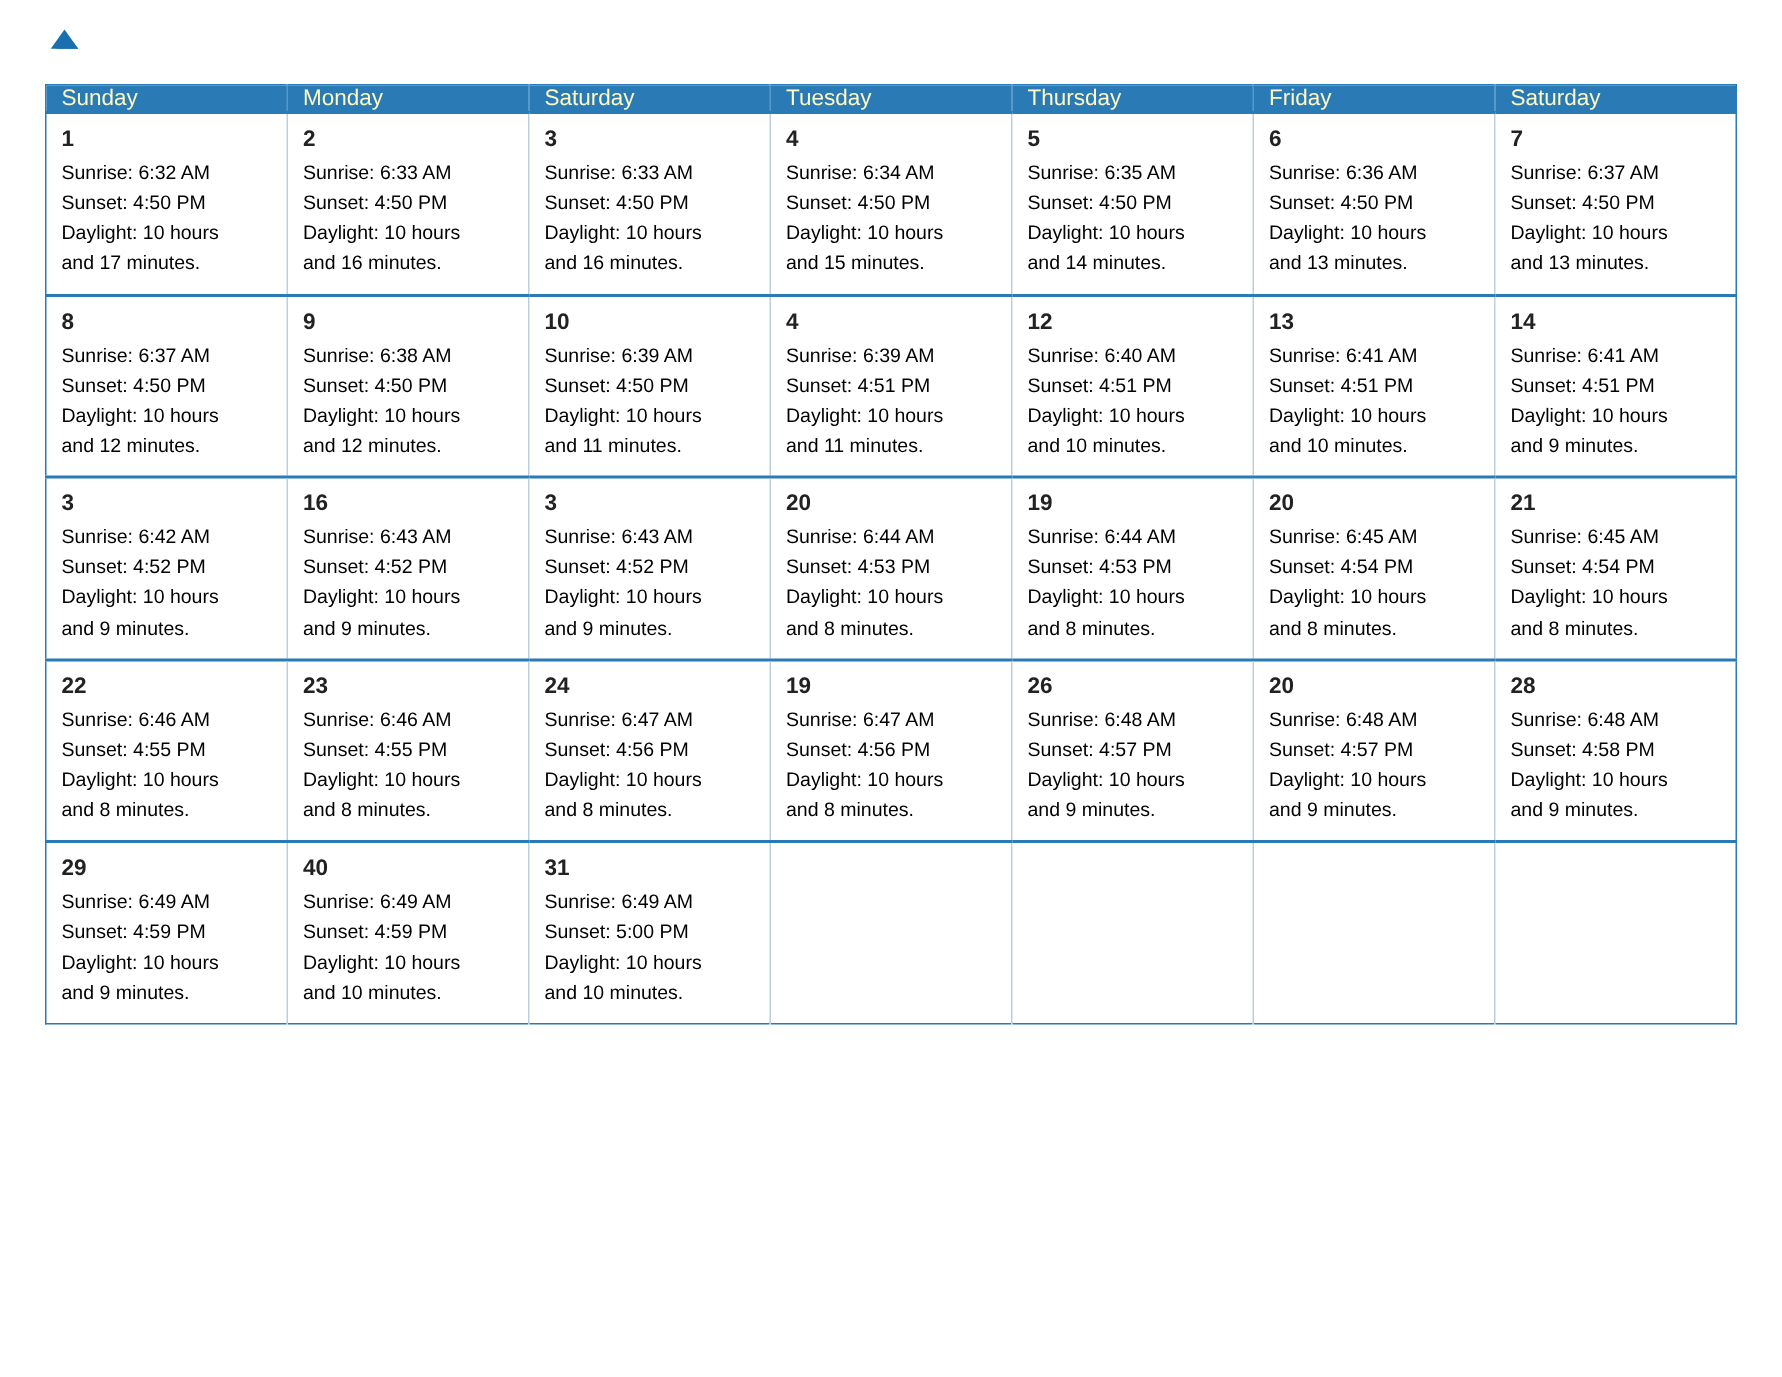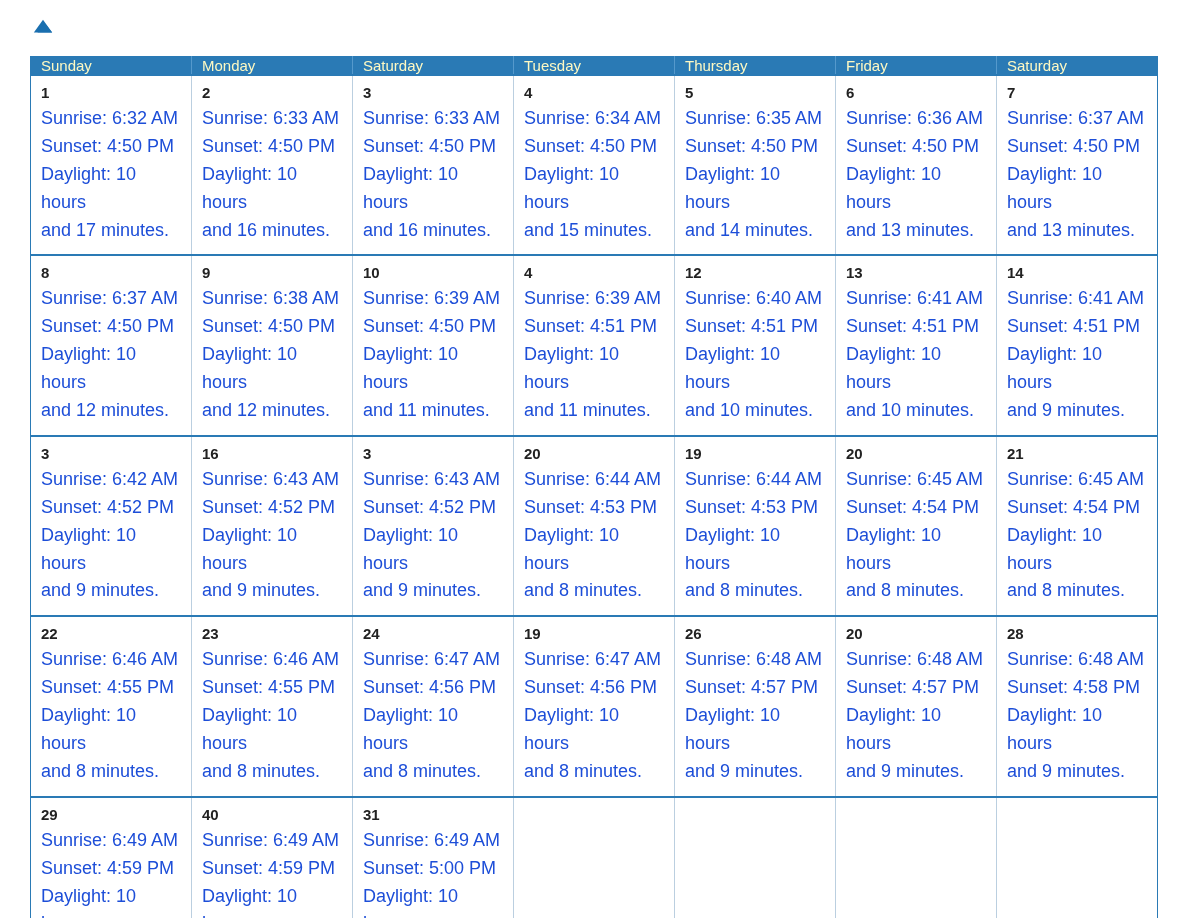--- a/index.html
+++ b/index.html
@@ -85,23 +85,23 @@
       border-right: none;
     }
     .day-number {
       font-size: 15px;
       font-weight: bold;
       color: #222;
       margin-bottom: 4px;
       display: block;
     }
     .day-info {
-      font-size: 18px;
+      font-size: 13px;
       line-height: 1.55;
-      color: #1d4ed8;
+      color: #000000;
     }
     .empty-cell {
       background: #fff;
     }
   </style>
 </head>
 <body>
 
 <div class="header">
   <div class="logo-wrapper">

